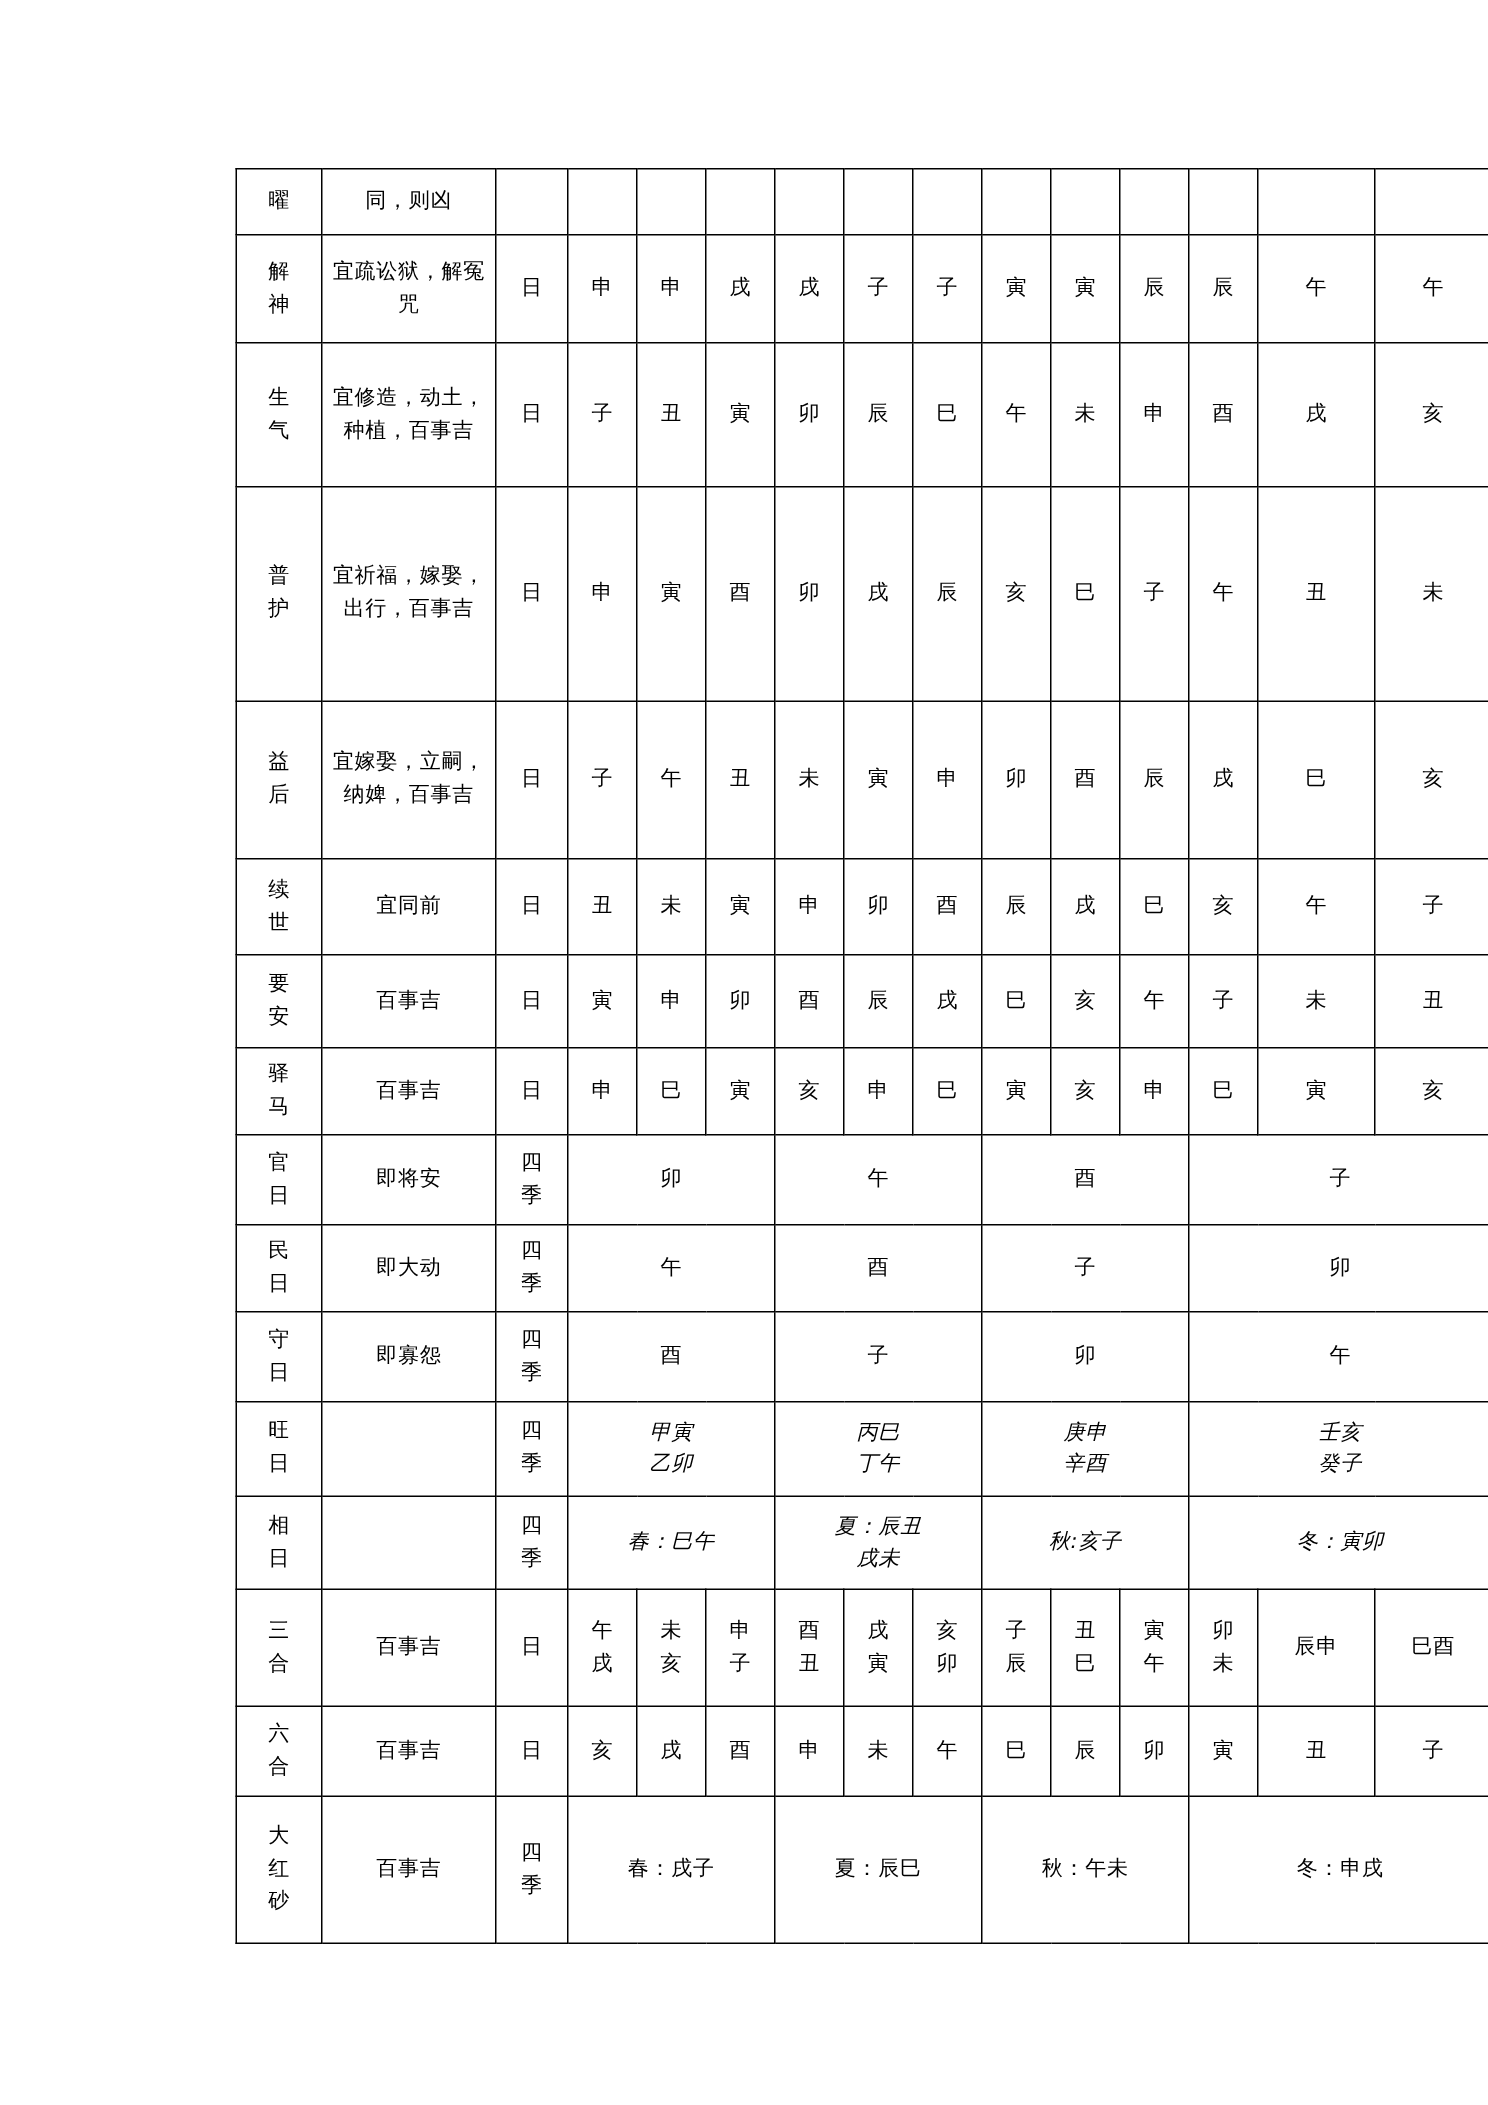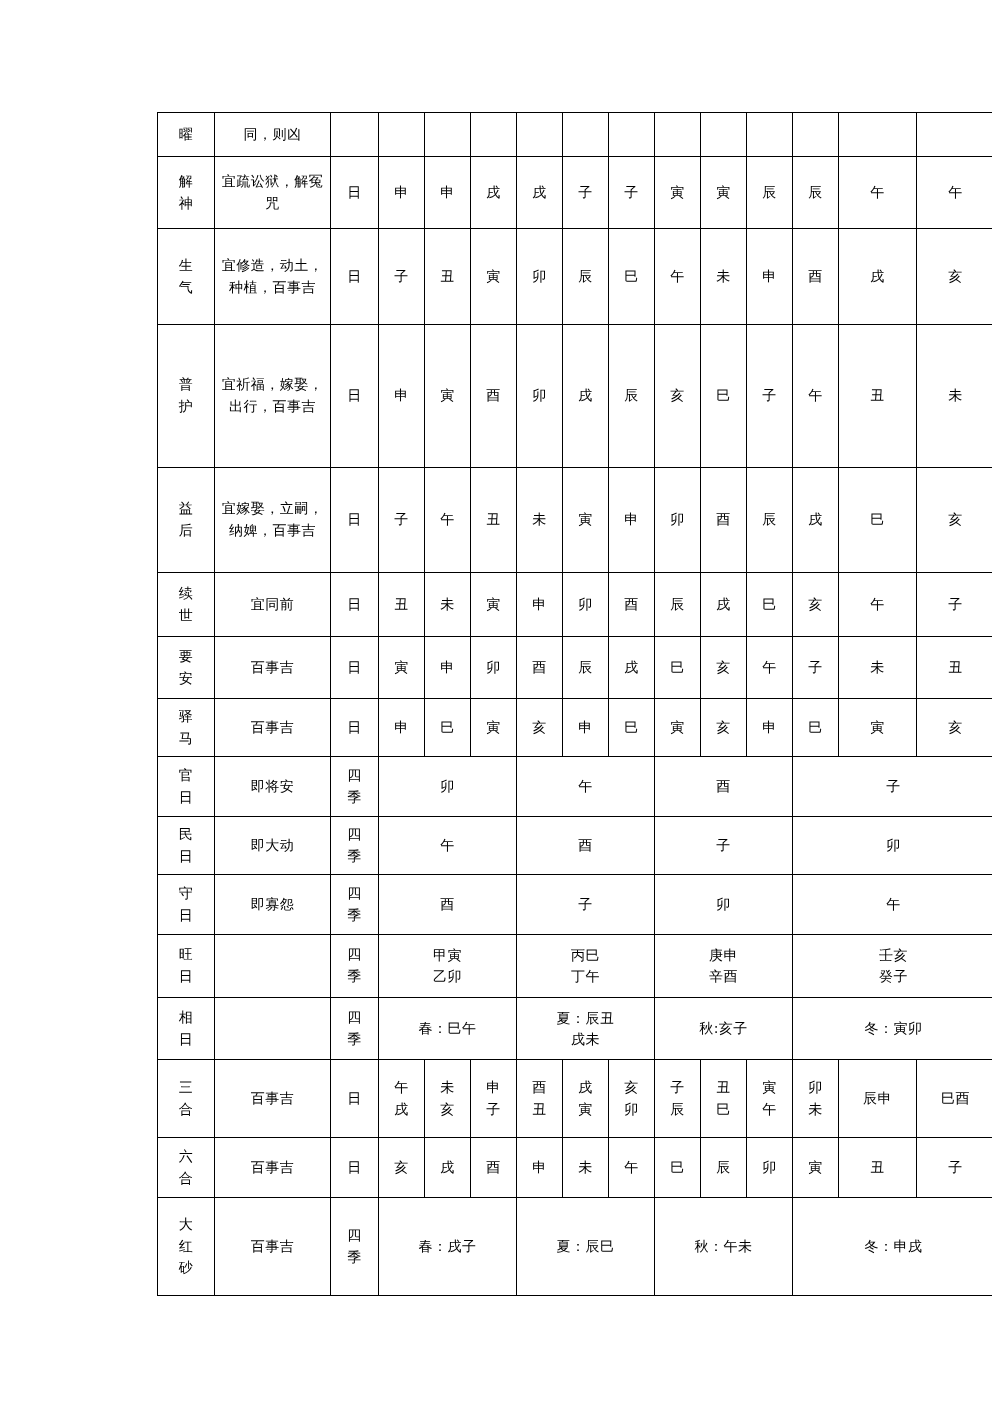--- a/index.html
+++ b/index.html
@@ -102,20 +102,21 @@
   }
 
   td.c-season {
     font-size: 13.5px;
     line-height: 1.5;
   }
 
   .two-line {
     display: block;
     line-height: 1.5;
+    font-style: italic;
   }
 </style>
 </head>
 <body>
 
 <div class="page">
   <div class="table-wrap">
     <table class="almanac">
       <tbody>
 

